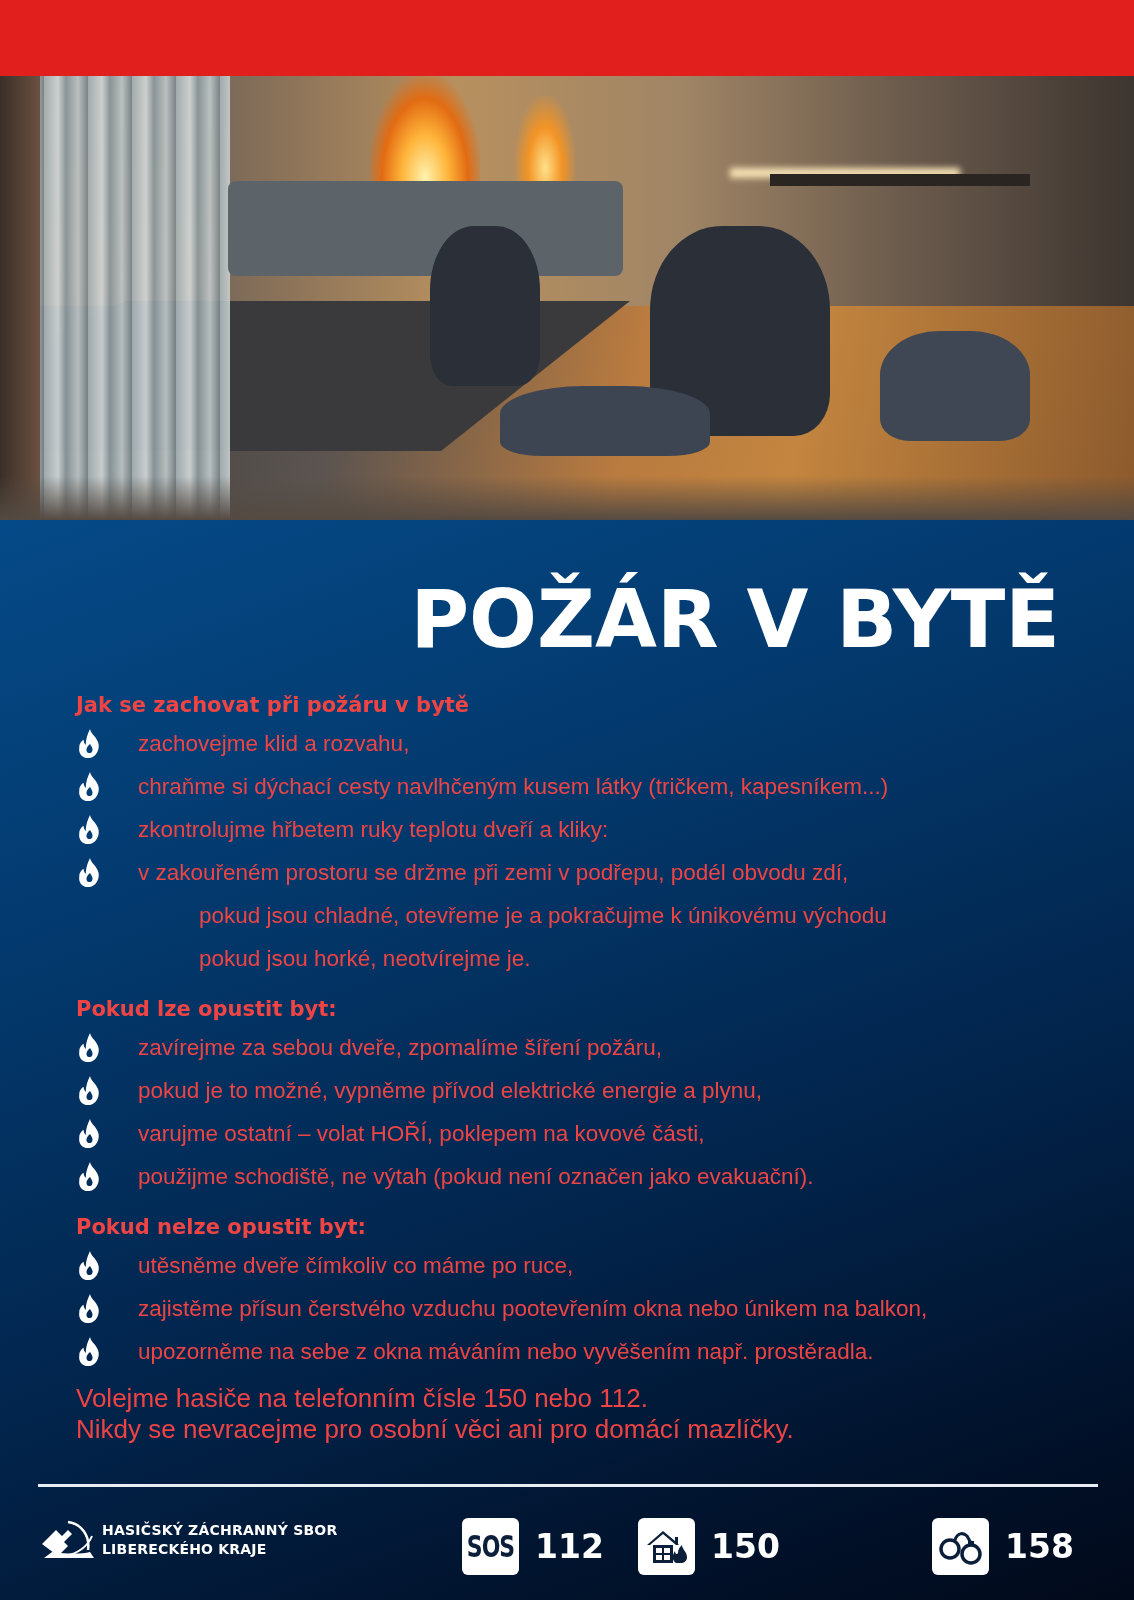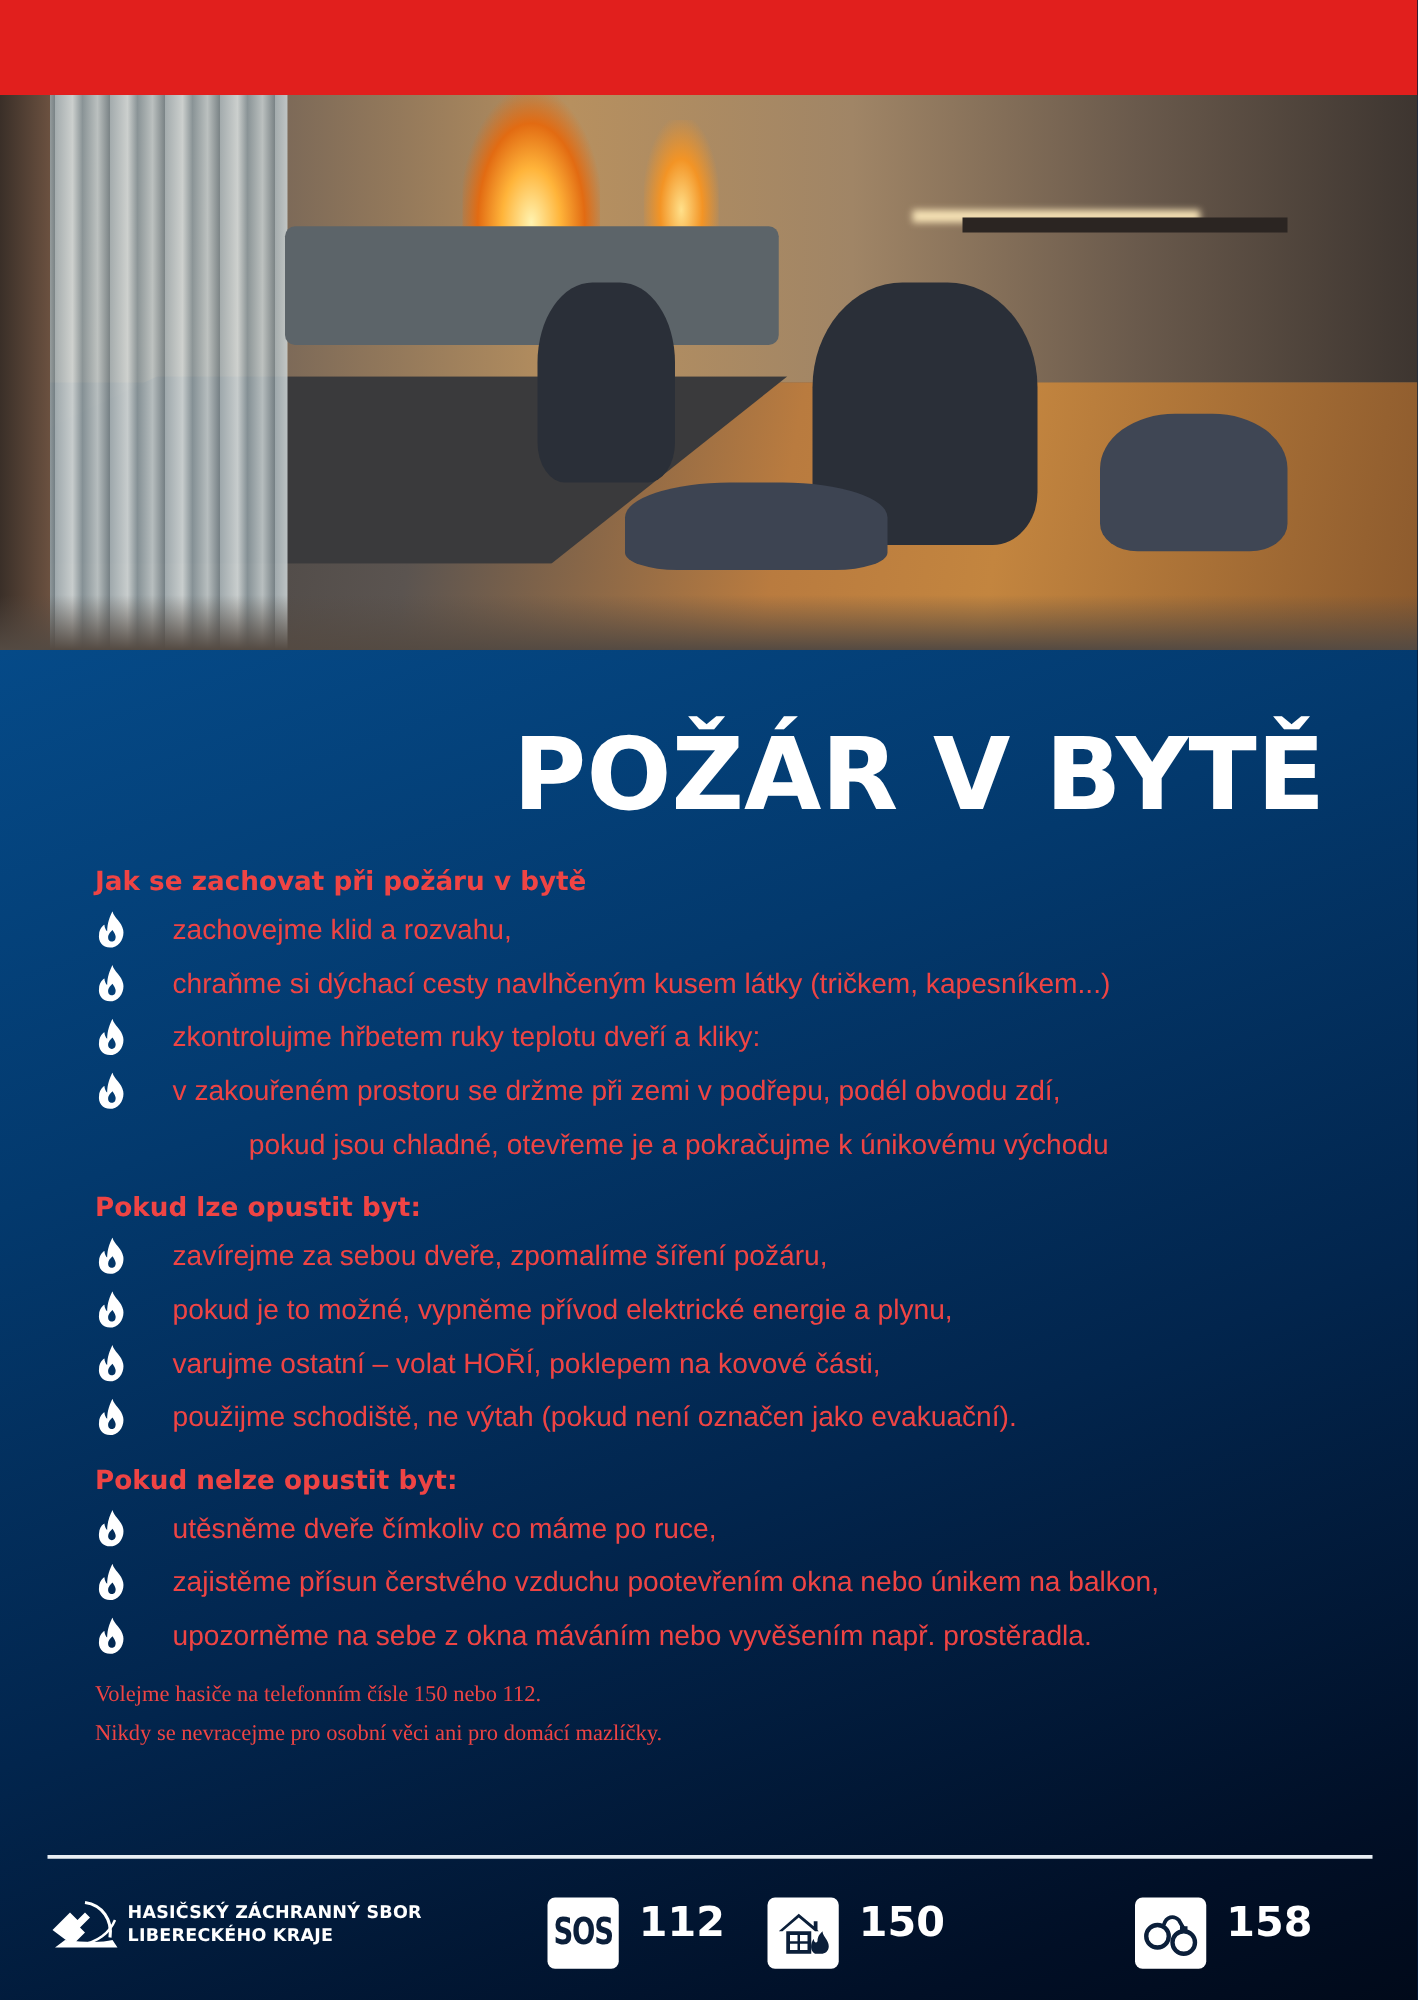--- a/index.html
+++ b/index.html
@@ -35,30 +35,30 @@
 
     .title { position: absolute; right: 74px; top: 580px; font-family: "DejaVu Sans", sans-serif; font-weight: bold;
       color: #ffffff; font-size: 80px; letter-spacing: 0px; line-height: 1; }
 
     .content { position: absolute; left: 76px; top: 690px; width: 1000px; color: #ef4444; }
     .heading { font-family: "DejaVu Sans", sans-serif; font-weight: bold; font-size: 21px; line-height: 30px; margin-bottom: 2px; }
     .item { display: flex; align-items: center; height: 43px; font-family: "Liberation Sans", sans-serif; font-size: 22.5px; }
     .item .flame { width: 28px; height: 30px; margin-right: 34px; flex: 0 0 28px; }
     .sub { height: 43px; display: flex; align-items: center; padding-left: 123px; font-size: 22.5px; }
     .gap { height: 14px; }
-    .note { font-size: 18px; line-height: 31px; font-family: Liberation Serif, serif; }
+    .note { font-size: 26px; line-height: 31px; }
 
     .divider { position: absolute; left: 38px; top: 1484px; width: 1060px; height: 3px; background: #e8eef4; }
 
     .footer { position: absolute; left: 0; top: 1510px; width: 1134px; height: 70px; }
     .logo { position: absolute; left: 38px; top: 8px; display: flex; align-items: center; }
     .logo svg { width: 58px; height: 44px; }
     .logo-text { margin-left: 6px; font-family: "DejaVu Sans", sans-serif; font-weight: bold; font-size: 14px; line-height: 19px; color: #fff; letter-spacing: .2px; }
 
-    .em { position: absolute; top: 8px; display: flex; align-items: flex-start; }
+    .em { position: absolute; top: 8px; display: flex; align-items: center; margin-left: 24px; }
     .em .box { width: 57px; height: 57px; background: #fff; border-radius: 6px; display: flex; align-items: center; justify-content: center; }
     .em .num { margin-left: 16px; font-family: "DejaVu Sans", sans-serif; font-weight: bold; font-size: 33px; color: #fff; }
     .sos { font-family: "DejaVu Sans", sans-serif; font-weight: bold; font-size: 22px; color: #0b1f3a; letter-spacing: -1px; transform: scaleY(1.35); }
   </style>
 </head>
 <body>
 
 <div class="top-bar"></div>
 
 <div class="photo" title="Family crawling low on the floor of a living room while a fire burns in the background">
@@ -104,20 +104,21 @@
       </svg>
     <span>zkontrolujme hřbetem ruky teplotu dveří a kliky:</span>
   </div>
   <div class="item">
     <svg class="flame" viewBox="0 0 24 28">
         <path fill="#fff" d="M12 0C13 5 19 8 20 14c1 5-2 12-8 13C5 28 1 23 2 17c0-3 2-6 4-7 0 2 1 4 2 5 0-6 2-11 4-15zm0 14c-2 2-4 4-3 7 1 2 4 2 5 0 1-2 0-4-2-7z"></path>
       </svg>
     <span>v zakouřeném prostoru se držme při zemi v podřepu, podél obvodu zdí,</span>
   </div>
   <div class="sub">pokud jsou chladné, otevřeme je a pokračujme k únikovému východu</div>
+  <div class="sub">pokud jsou horké, neotvírejme je.</div>
   <div class="gap"></div>
 
   <div class="heading">Pokud lze opustit byt:</div>
   <div class="item">
     <svg class="flame" viewBox="0 0 24 28">
         <path fill="#fff" d="M12 0C13 5 19 8 20 14c1 5-2 12-8 13C5 28 1 23 2 17c0-3 2-6 4-7 0 2 1 4 2 5 0-6 2-11 4-15zm0 14c-2 2-4 4-3 7 1 2 4 2 5 0 1-2 0-4-2-7z"></path>
       </svg>
     <span>zavírejme za sebou dveře, zpomalíme šíření požáru,</span>
   </div>
   <div class="item">

